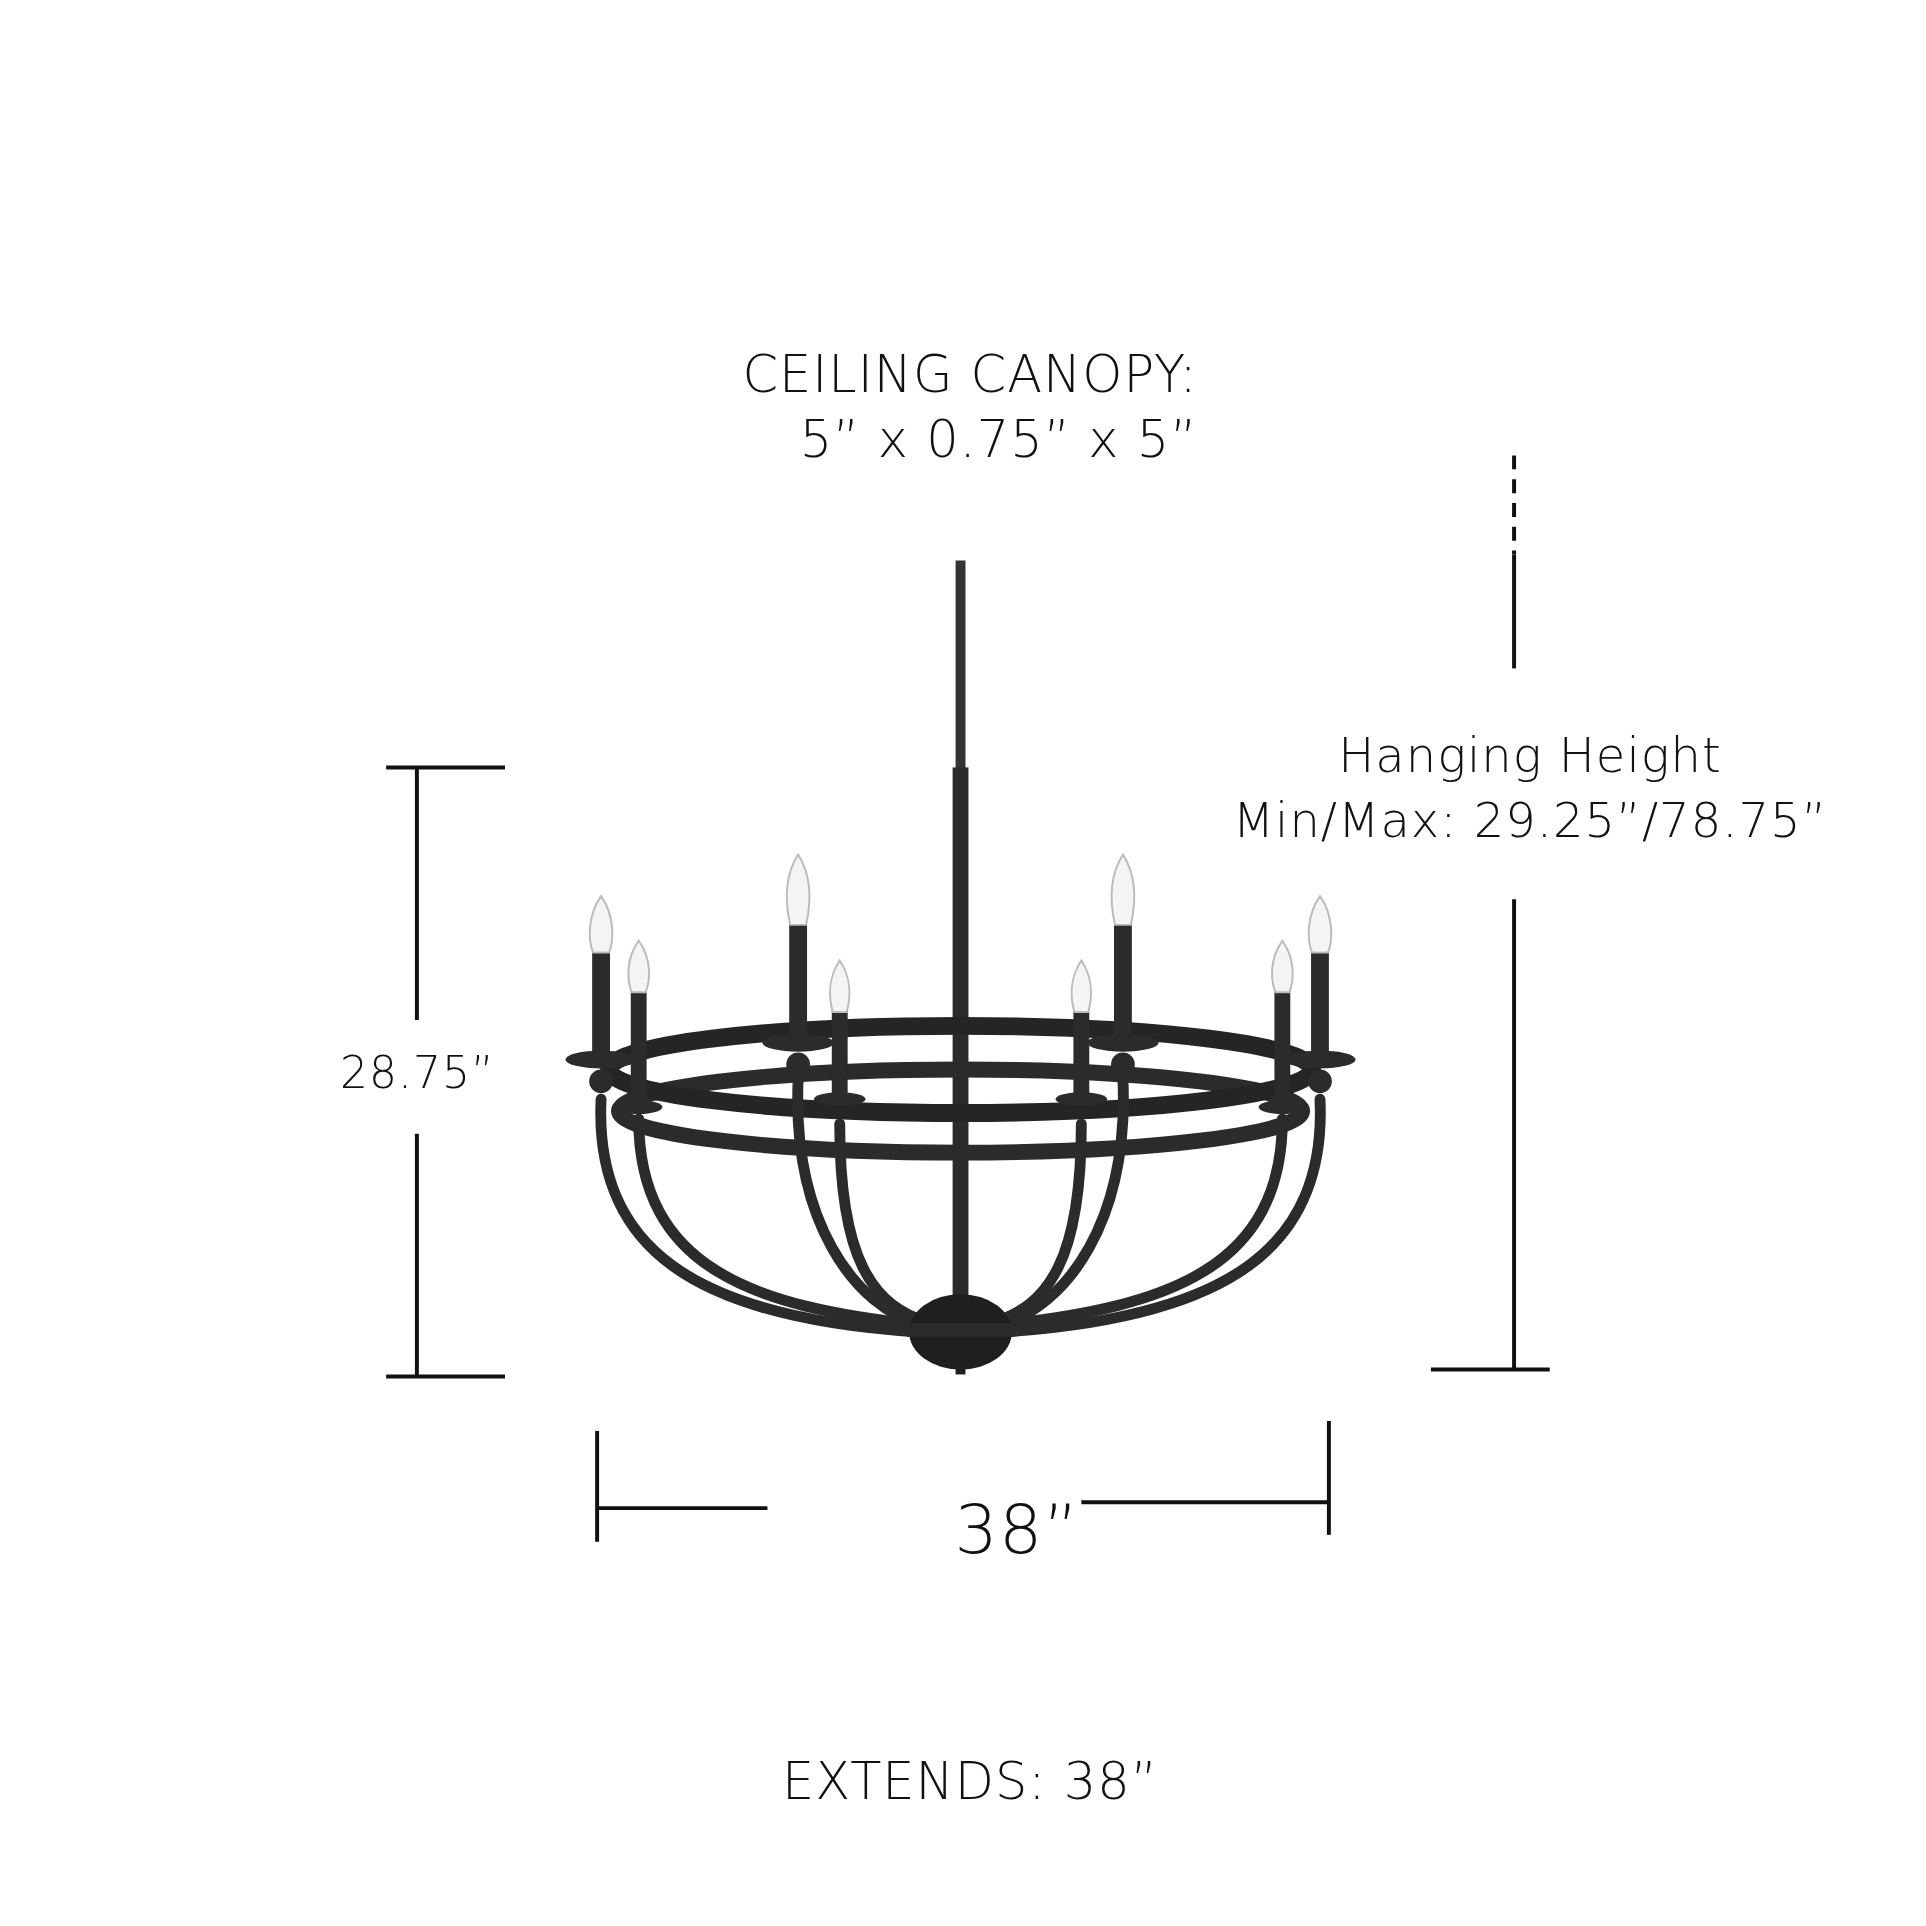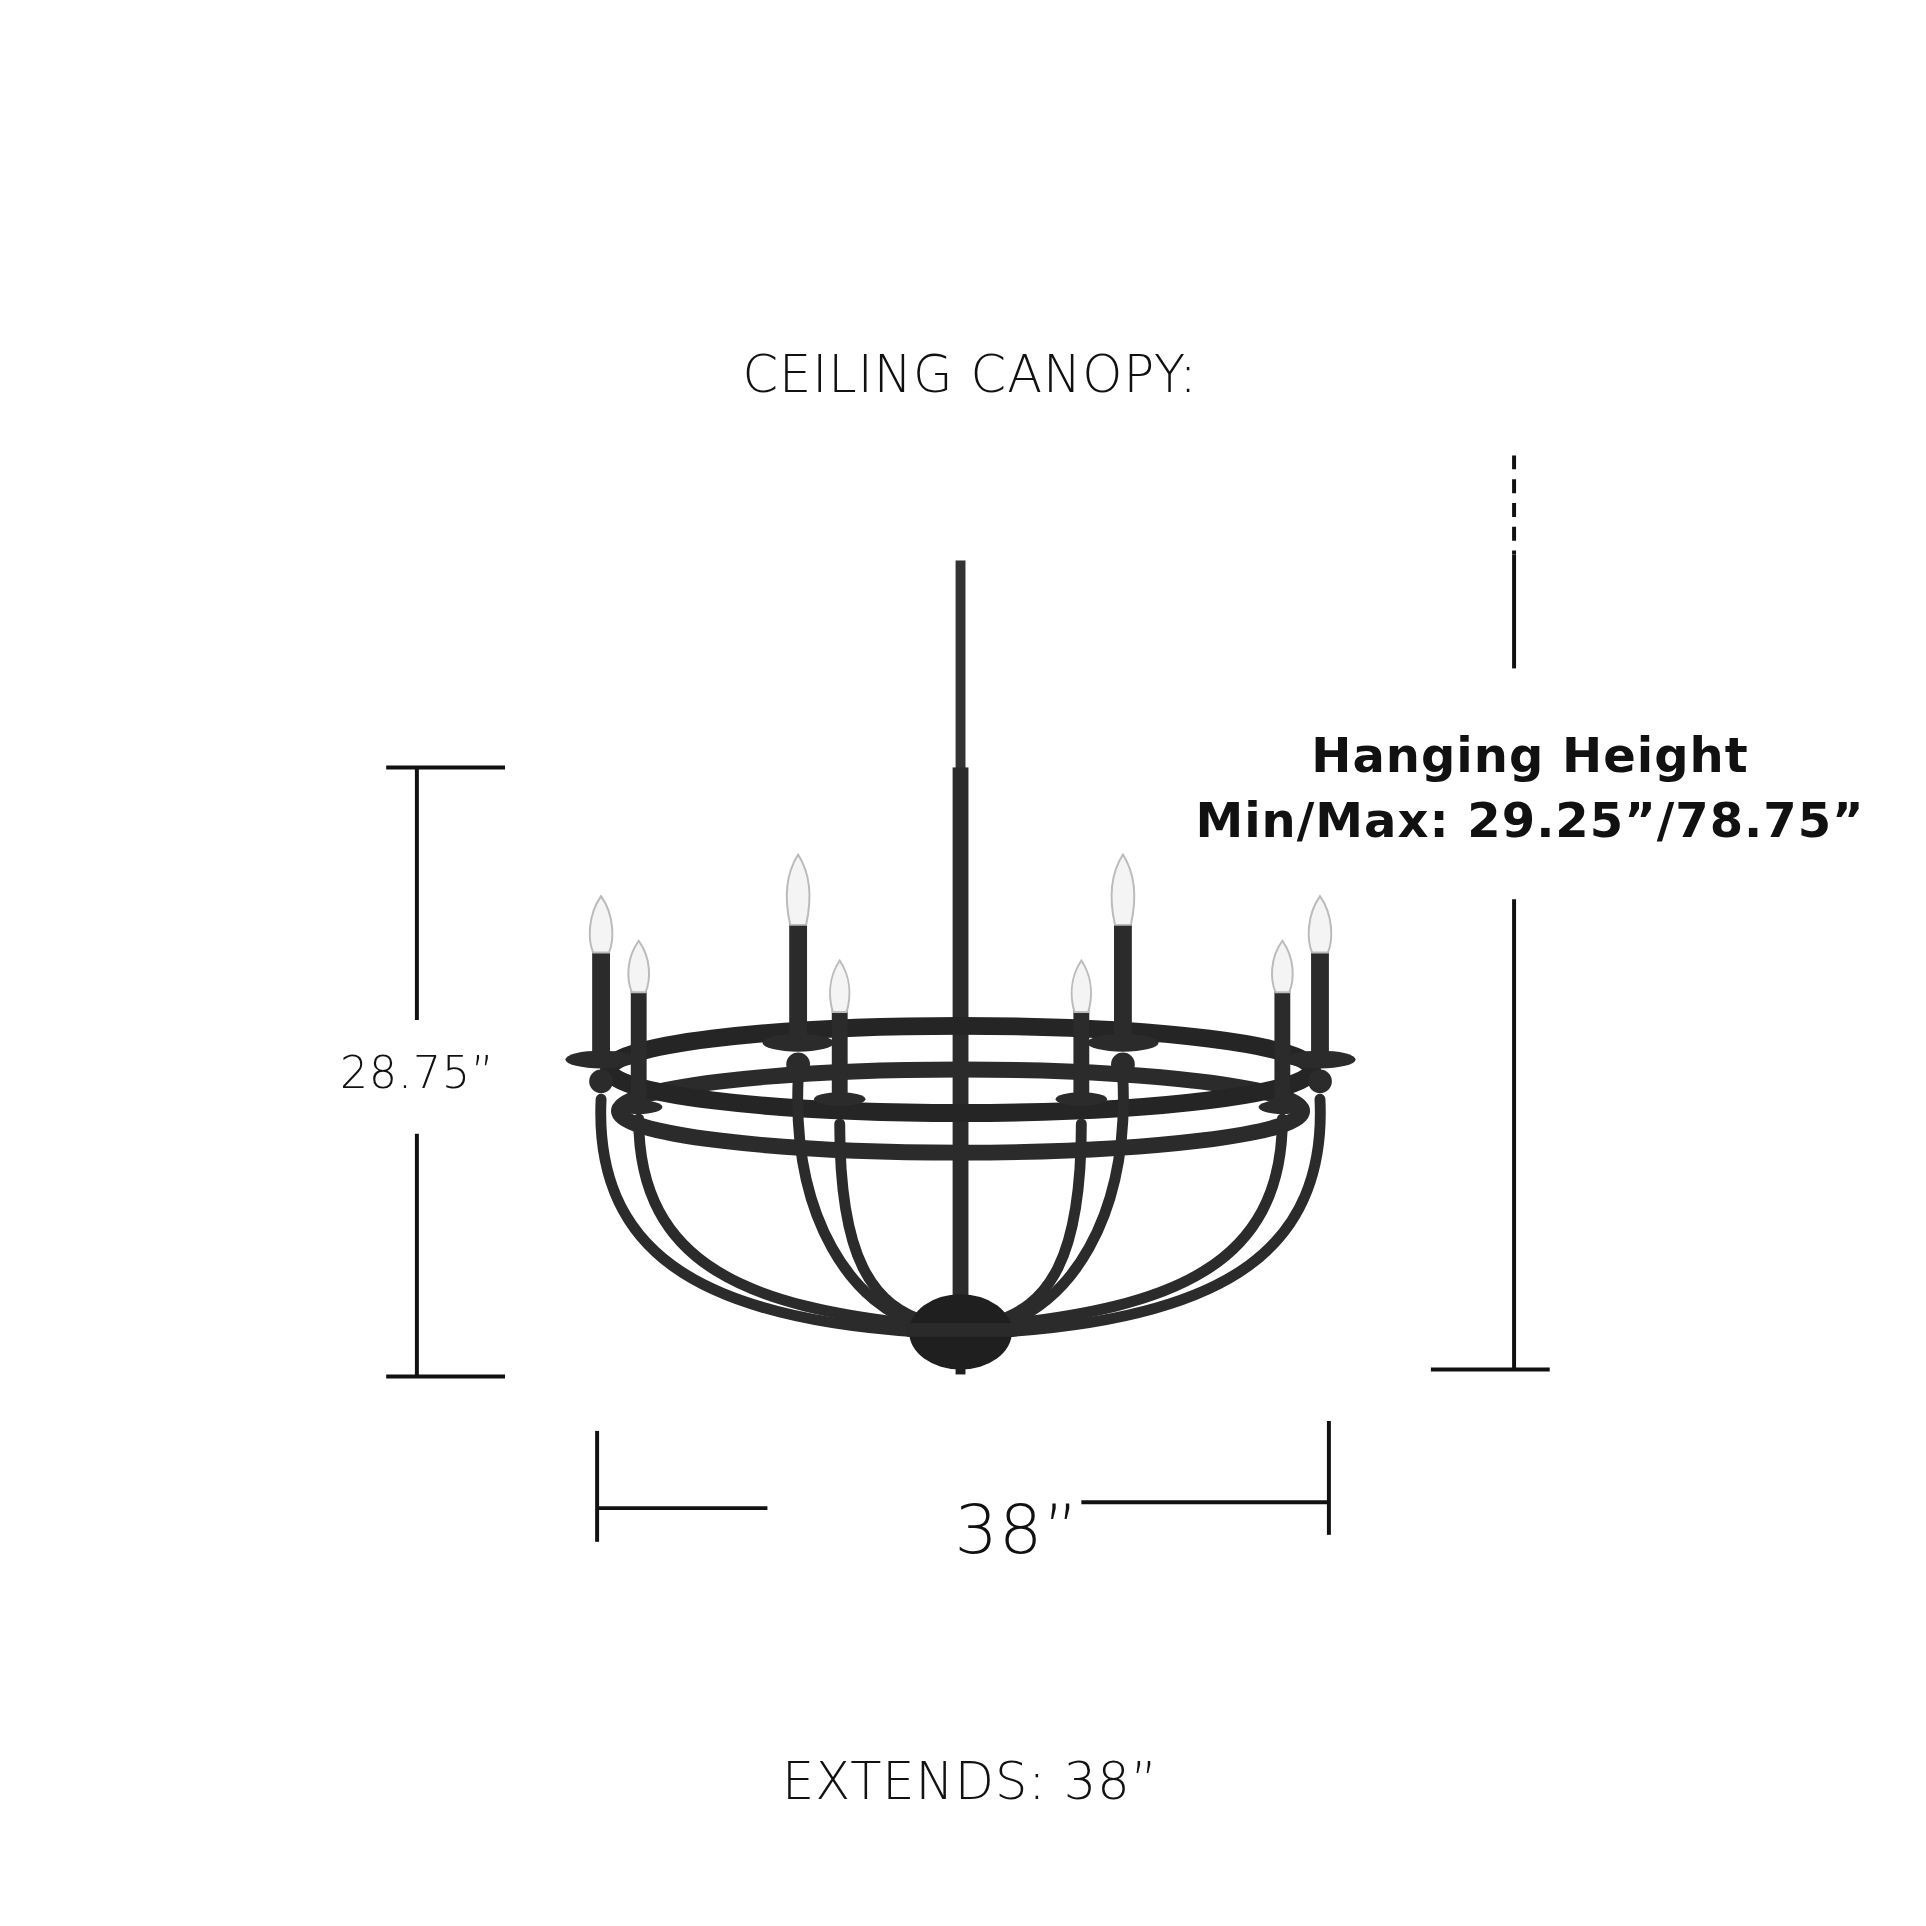--- a/index.html
+++ b/index.html
@@ -1,21 +1,21 @@
 <!DOCTYPE html>
 <html><head>
 <meta charset="utf-8">
 <style>
   html, body { margin: 0; padding: 0; background: #ffffff; }
   body { width: 1927px; height: 1927px; position: relative; overflow: hidden;
          font-family: "DejaVu Sans", "Liberation Sans", sans-serif; color: #111111; }
   .label { position: absolute; font-weight: 300; letter-spacing: 1px; white-space: nowrap; color: #111; }
   .center { transform: translateX(-50%); text-align: center; }
   #canopy-label { left: 970px; top: 342px; font-size: 51px; line-height: 65px; text-align: right; }
-  #hanging-label { left: 1530px; top: 723px; font-size: 48px; line-height: 65px; font-weight: bold; }
+  #hanging-label { left: 1530px; top: 723px; font-size: 48px; line-height: 65px; }
   #height-label { left: 340px; top: 1047px; font-size: 44px; }
   #width-label { left: 1017px; top: 1490px; font-size: 68px; }
   #extends-label { left: 970px; top: 1752px; font-size: 51px; }
   svg#drawing { position: absolute; left: 0; top: 0; }
 </style>
 </head>
 <body>
 
 <svg id="drawing" width="1927" height="1927" viewBox="0 0 1946 1946">
 
@@ -106,20 +106,21 @@
       <ellipse cx="1333" cy="1070" rx="36" ry="9" fill="#2b2b2b"></ellipse>
       <circle cx="1333" cy="1092" r="12" fill="#2b2b2b"></circle>
       <rect x="1324" y="960" width="18" height="112" fill="#2b2b2b"></rect>
       <path d="M1333 905 C 1319 925, 1320 950, 1325 962 L 1341 962 C 1346 950, 1347 925, 1333 905 Z" fill="#f4f4f4" stroke="#bbb" stroke-width="2"></path>
     </g>
   </g>
 </svg>
 
 <div id="canopy-label" class="label center">
   <div>CEILING CANOPY:</div>
+  <div>5” x 0.75” x 5”</div>
 </div>
 
 <div id="hanging-label" class="label center">
   <div>Hanging Height</div>
   <div>Min/Max: 29.25”/78.75”</div>
 </div>
 
 <div id="height-label" class="label">28.75”</div>
 
 <div id="width-label" class="label center">38”</div>

